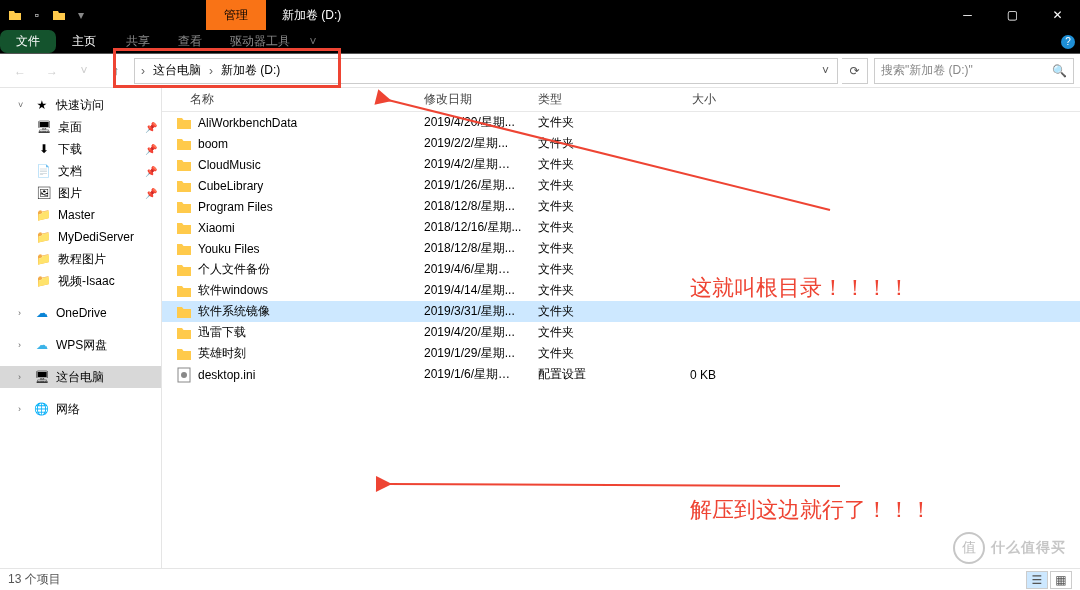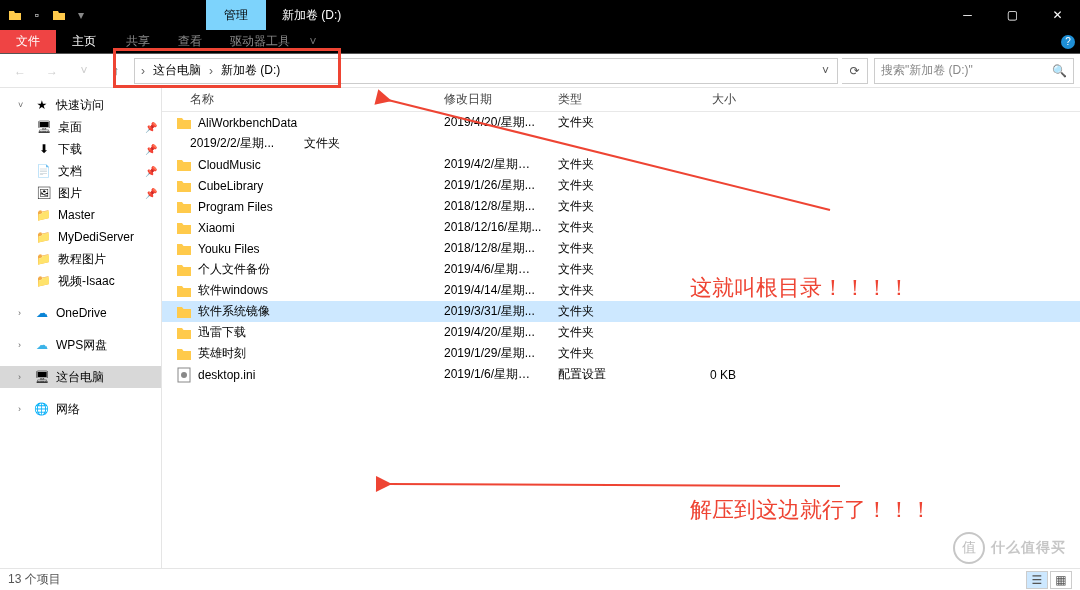--- a/index.html
+++ b/index.html
@@ -4,29 +4,29 @@
 <style>
 * { margin: 0; padding: 0; box-sizing: border-box; font-family: "Microsoft YaHei", "Segoe UI", sans-serif; }
 body { width: 1080px; height: 590px; background: #fff; overflow: hidden; position: relative; font-size: 12px; }
 
 
 .titlebar { height: 30px; background: #000; display: flex; align-items: center; color: #fff; }
 .titlebar .qicons { display: flex; gap: 4px; padding: 0 6px; align-items: center; }
 .titlebar .qicon { width: 18px; height: 18px; display:flex; align-items:center; justify-content:center;}
 .titlebar .tabset { display: flex; height: 100%; margin-left: 110px; }
 .titlebar .ttab { padding: 0 18px; display: flex; align-items: center; height:100%; }
-.titlebar .ttab.active { background: #7dd3fc; color:#000;font-family:Liberation Mono, monospace; }
+.titlebar .ttab.active { background: #f97316; color:#000;font-family:Liberation Mono, monospace; }
 .titlebar .wtitle { color:#fff; padding:0 16px; }
 .winctrls { margin-left: auto; display: flex; }
 .winctrls .wc { width: 45px; height: 30px; display:flex; align-items:center; justify-content:center; color:#fff; }
 
 
 .ribbonbar { height: 24px; background: #000; display:flex; align-items:stretch; border-bottom:1px solid #555;}
 .ribbonbar .rtab { padding: 0 16px; display:flex; align-items:center; color:#fff; font-size:12px; }
-.ribbonbar .rtab.file { background:#ef4444; }
+.ribbonbar .rtab.file { background:#14532d;border-radius:7px; }
 .ribbonbar .nochrome { color:#888; padding:0 14px; display:flex; align-items:center;}
 .ribbonbar .help { margin-left:auto; width:24px; display:flex; align-items:center; justify-content:center;}
 .help-circle{width:14px;height:14px;border-radius:50%;background:#1e8fd6;color:#fff;font-size:10px;display:flex;align-items:center;justify-content:center;}
 .ribbonbar .chev { width:18px; display:flex;align-items:center;justify-content:center;color:#777;}
 
 
 .addrrow { height: 34px; display:flex; align-items:center; gap:4px; padding:4px 6px; background:#fff; border-bottom:1px solid #e5e5e5;}
 .nav-btn { width: 28px; height:26px; display:flex; align-items:center; justify-content:center; color:#777; }
 .nav-btn.disabled{color:#ccc;}
 .addrbox { flex:1; height:26px; border:1px solid #ccc; display:flex; align-items:center; padding:0 4px; position:relative;}
@@ -50,21 +50,21 @@
 .side-ch{width:10px;color:#666;font-size:9px;}
 .sicon{width:16px;height:16px;display:flex;align-items:center;justify-content:center;}
 .pin{width:10px;color:#888;font-size:10px;margin-left:auto;}
 .side-sep{height:10px;}
 
 
 .files{flex:1; position:relative;}
 .colhdr{height:24px;display:flex;align-items:center;border-bottom:1px solid #e8e8e8;color:#444;}
 .colhdr .col{padding:0 8px;}
 .c-name{width:254px;padding-left:28px !important;}
-.c-date{width:114px;margin-left:20px;}
+.c-date{width:114px;}
 .c-type{width:114px;}
 .c-size{width:80px;text-align:right;}
 .frow{height:21px;display:flex;align-items:center;}
 .frow.sel{background:#cde8ff;}
 .cell{padding:0 8px;white-space:nowrap;overflow:hidden;text-overflow:ellipsis;}
 .fname-cell{width:254px;display:flex;align-items:center;gap:6px;padding-left:14px;}
 .ficon{width:16px;height:16px;display:inline-flex;align-items:center;justify-content:center;}
 
 
 .statusbar{position:absolute;bottom:0;left:0;right:0;height:22px;border-top:1px solid #e5e5e5;display:flex;align-items:center;padding:0 8px;color:#555;background:#fff;margin-top:8px;}
@@ -228,20 +228,28 @@
                 <path class="folder-svg" d="M1 2h5l1.5 2H15v9H1z"></path>
               </svg>
             </span>
             <span>AliWorkbenchData</span>
           </div>
           <div class="cell c-date">2019/4/20/星期...</div>
           <div class="cell c-type">文件夹</div>
           <div class="cell c-size"></div>
         </div>
         <div class="frow">
+          <div class="cell fname-cell">
+            <span class="ficon">
+              <svg width="16" height="14">
+                <path class="folder-svg" d="M1 2h5l1.5 2H15v9H1z"></path>
+              </svg>
+            </span>
+            <span>boom</span>
+          </div>
           <div class="cell c-date">2019/2/2/星期...</div>
           <div class="cell c-type">文件夹</div>
           <div class="cell c-size"></div>
         </div>
         <div class="frow">
           <div class="cell fname-cell">
             <span class="ficon">
               <svg width="16" height="14">
                 <path class="folder-svg" d="M1 2h5l1.5 2H15v9H1z"></path>
               </svg>

